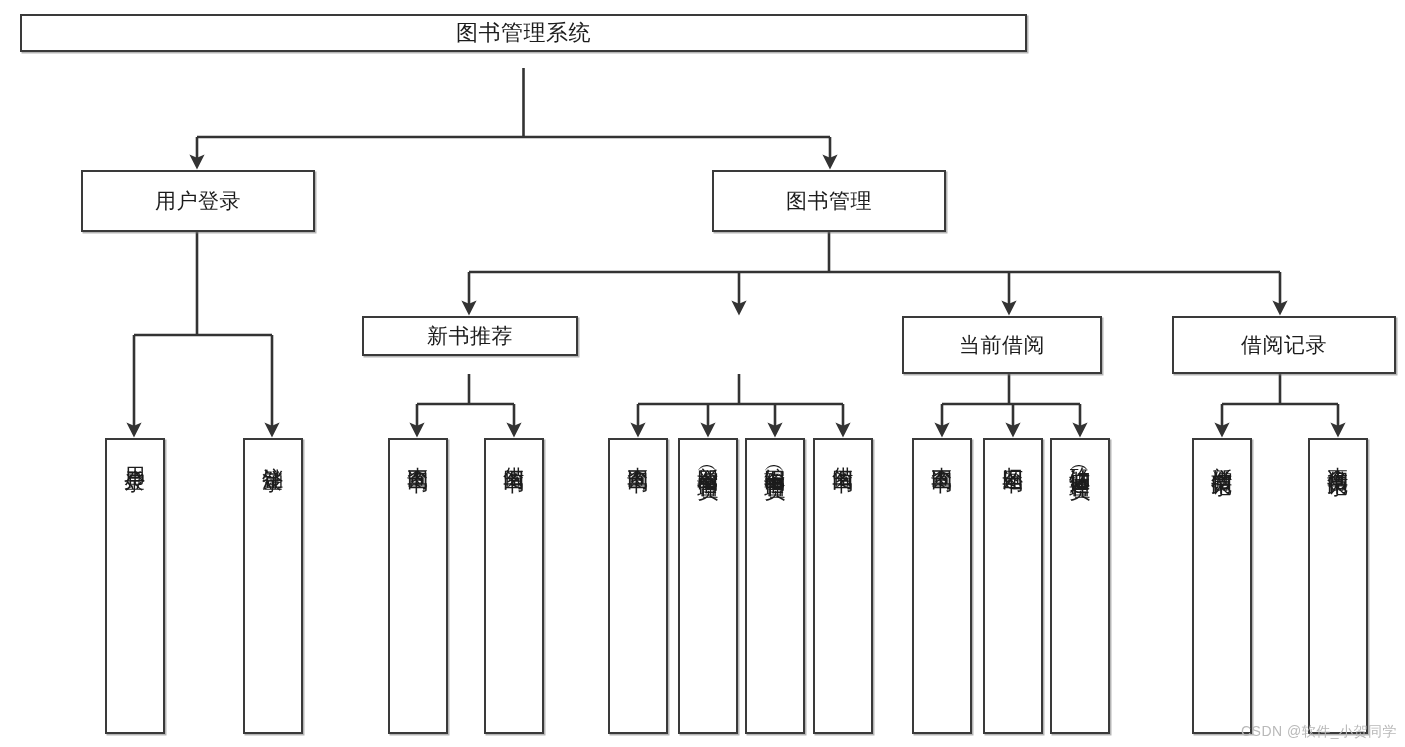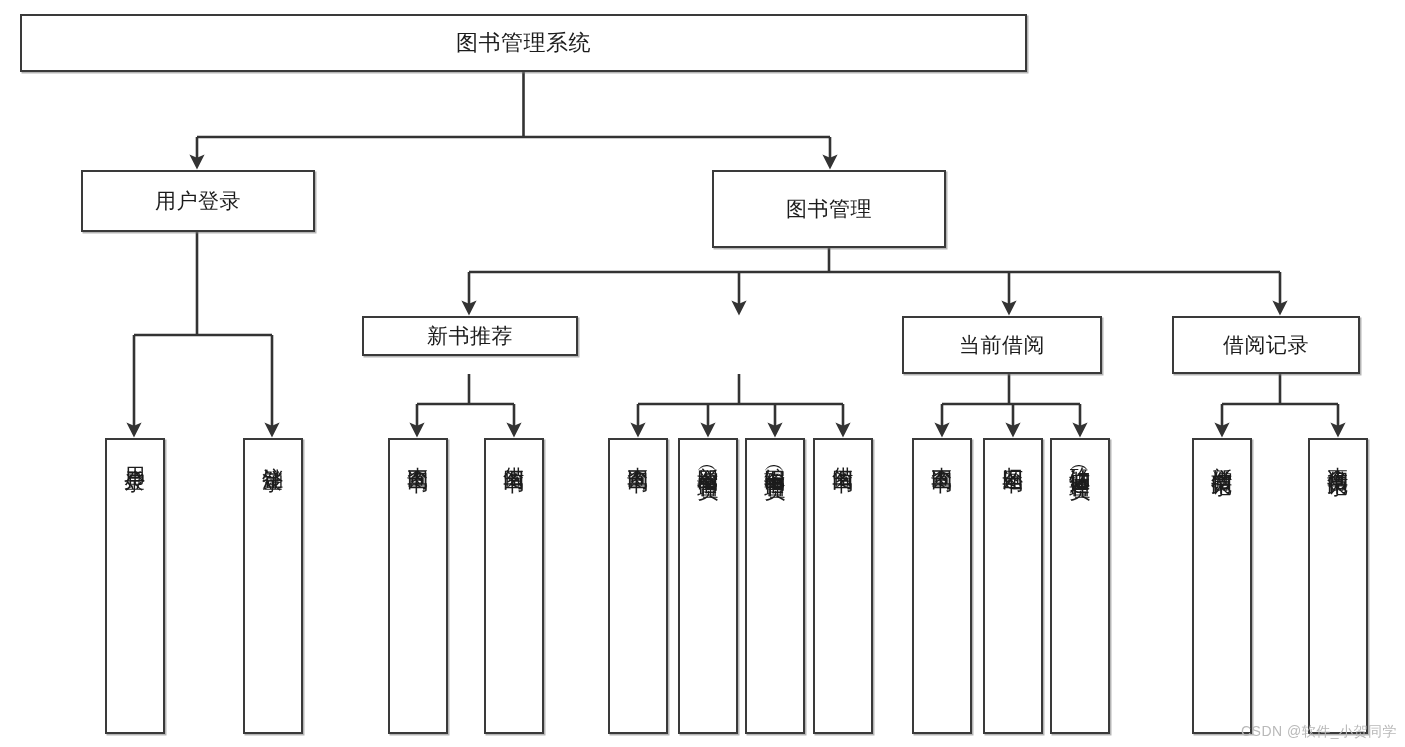--- a/index.html
+++ b/index.html
@@ -122,38 +122,38 @@
       <path d="M 1013 404 L 1013 430" marker-end="url(#arrow)"></path>
       <path d="M 1080 404 L 1080 430" marker-end="url(#arrow)"></path>
 
       <path d="M 1280 374 L 1280 404"></path>
       <path d="M 1222 404 L 1338 404"></path>
       <path d="M 1222 404 L 1222 430" marker-end="url(#arrow)"></path>
       <path d="M 1338 404 L 1338 430" marker-end="url(#arrow)"></path>
     </g>
   </svg>
 
-  <div class="node root" style="left:20px; top:14px; width:1007px; height:58px;">
+  <div class="node root" style="left:20px; top:14px; width:1007px; height:38px;">
     <span class="node-label">图书管理系统</span>
   </div>
 
   <div class="node lvl2" style="left:81px; top:170px; width:234px; height:62px;">
     <span class="node-label">用户登录</span>
   </div>
-  <div class="node lvl2" style="left:712px; top:170px; width:234px; height:78px;">
+  <div class="node lvl2" style="left:712px; top:170px; width:234px; height:62px;">
     <span class="node-label">图书管理</span>
   </div>
 
   <div class="node lvl3" style="left:362px; top:316px; width:216px; height:40px;">
     <span class="node-label">新书推荐</span>
   </div>
   <div class="node lvl3" style="left:902px; top:316px; width:200px; height:58px;">
     <span class="node-label">当前借阅</span>
   </div>
-  <div class="node lvl3" style="left:1172px; top:316px; width:188px; height:58px;">
+  <div class="node lvl3" style="left:1172px; top:316px; width:224px; height:58px;">
     <span class="node-label">借阅记录</span>
   </div>
 
   <div class="node leaf" style="left:105px; top:438px; width:60px; height:296px;">
     <span class="node-label">用户登录</span>
   </div>
   <div class="node leaf" style="left:243px; top:438px; width:60px; height:296px;">
     <span class="node-label">注销登录</span>
   </div>
 

